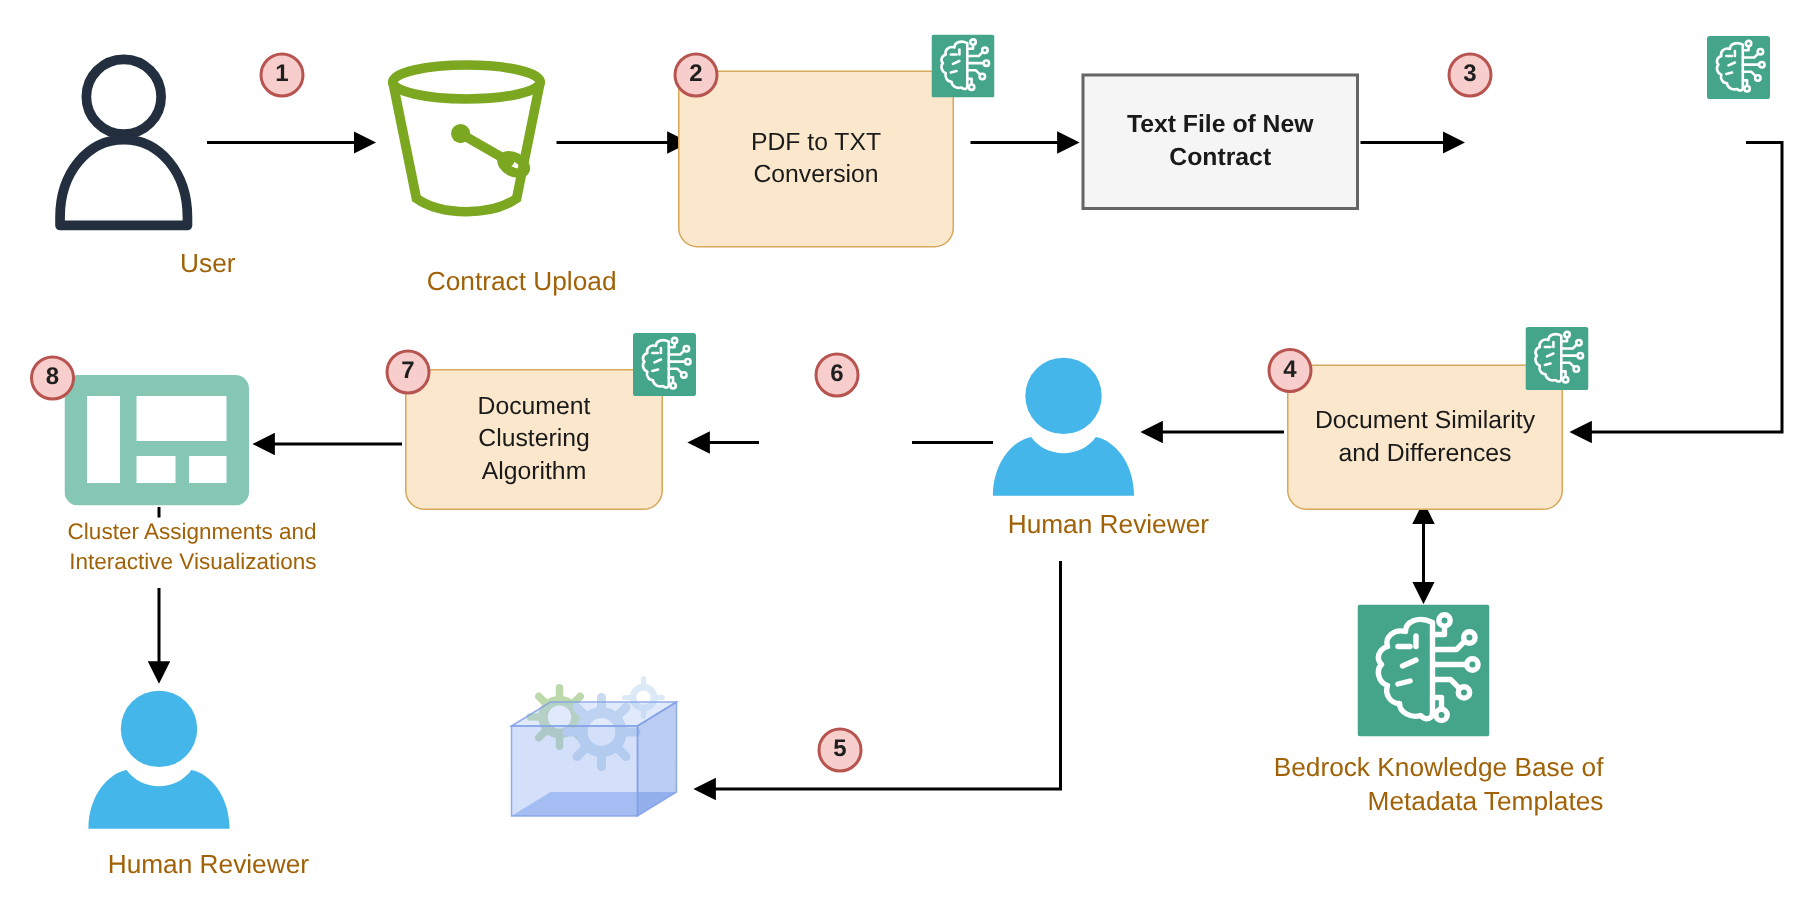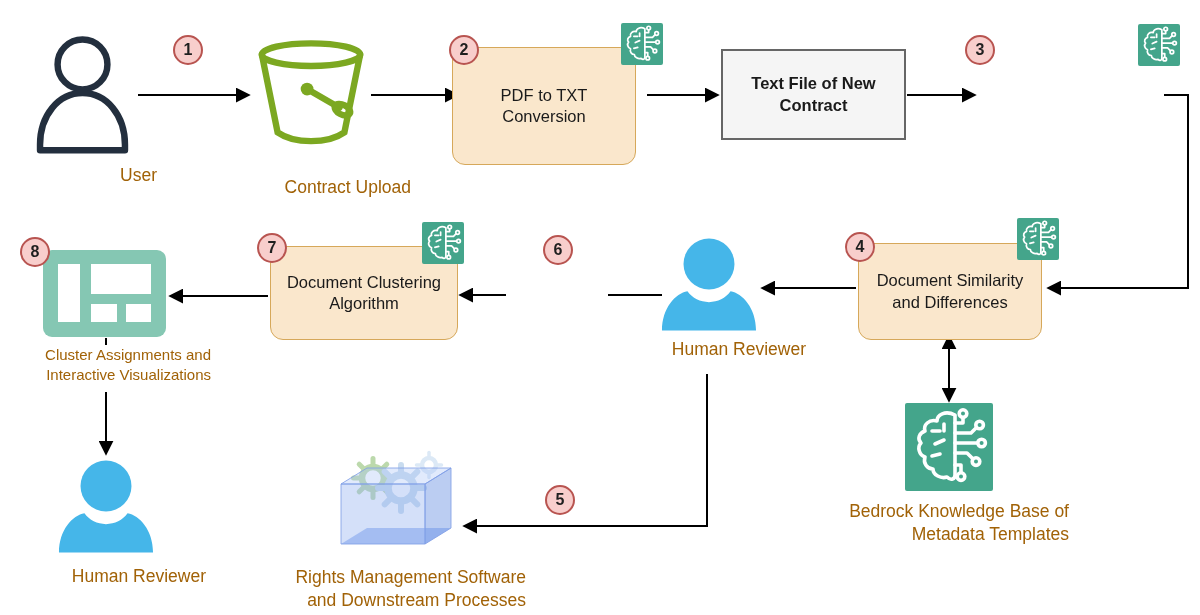--- a/index.html
+++ b/index.html
@@ -142,21 +142,21 @@
       <rect width="123" height="87" rx="9" fill="#85C7B3"></rect>
       <rect x="15" y="14" width="22" height="58" fill="#fff"></rect>
       <rect x="48" y="14" width="60" height="30" fill="#fff"></rect>
       <rect x="48" y="54" width="26" height="18" fill="#fff"></rect>
       <rect x="83" y="54" width="25" height="18" fill="#fff"></rect>
     </svg>
   </div>
   <div class="step-circle" style="left:20px;top:237px">8</div>
   <div class="caption" style="left:1px;top:345px;width:210px;font-size:15px">Cluster Assignments and Interactive Visualizations</div>
 
-  <div class="process-box" style="left:270px;top:246px;width:188px;height:94px">
+  <div class="process-box" style="left:270px;top:246px;width:172px;height:94px">
     <span>Document Clustering Algorithm</span>
   </div>
   <div class="step-circle" style="left:257px;top:233px">7</div>
   <div class="icon-abs" style="left:422px;top:222px;width:42px;height:42px">
     <svg width="42" height="42" viewBox="0 0 44 44">
         <rect width="44" height="44" rx="2" fill="#44A58B"></rect>
         <use href="#brain-glyph"></use>
       </svg>
   </div>
 
@@ -227,21 +227,20 @@
           </g>
         </g>
       </g>
 
       <polygon points="8,100 92,100 118,84 34,84" fill="rgba(110,150,235,0.55)"></polygon>
       <polygon points="8,40 34,24 118,24 92,40" fill="rgba(170,195,245,0.35)" stroke="rgba(130,160,230,0.85)" stroke-width="1"></polygon>
       <polygon points="92,40 118,24 118,84 92,100" fill="rgba(120,155,230,0.5)" stroke="rgba(130,160,230,0.85)" stroke-width="1"></polygon>
       <polygon points="8,40 92,40 92,100 8,100" fill="rgba(148,178,240,0.4)" stroke="rgba(130,160,230,0.85)" stroke-width="1"></polygon>
     </svg>
   </div>
-  <div class="caption" style="left:266px;top:566px;width:260px">Rights Management Software and Downstream Processes</div>
 
   <div class="step-circle" style="left:545px;top:485px">5</div>
 
   <div class="icon-abs" style="left:905px;top:403px;width:88px;height:88px">
     <svg width="88" height="88" viewBox="0 0 44 44">
         <rect width="44" height="44" rx="1" fill="#44A58B"></rect>
         <use href="#brain-glyph"></use>
       </svg>
   </div>
   <div class="caption" style="left:829px;top:500px;width:240px">Bedrock Knowledge Base of Metadata Templates</div>

